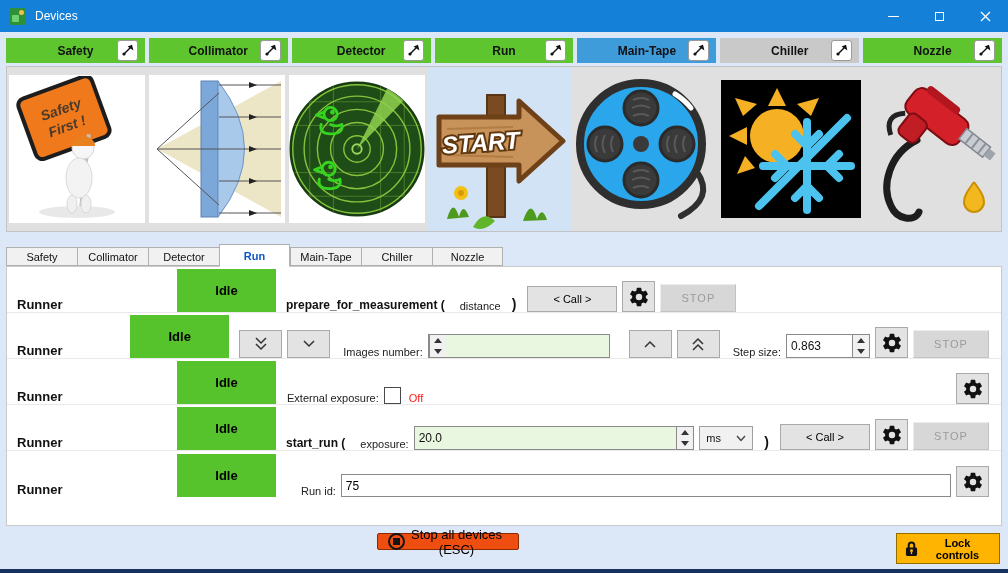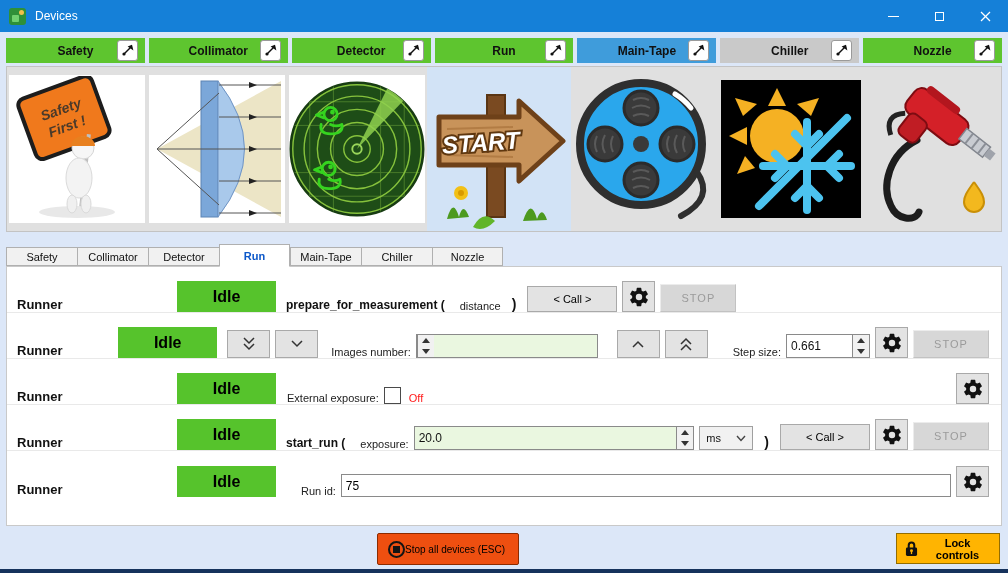--- a/index.html
+++ b/index.html
@@ -35,21 +35,21 @@
   .tabs { display:flex; align-items:flex-end; margin:12px 6px 0 6px; position:relative; z-index:3; }
   .tab { min-width:71px; text-align:center; height:19px; line-height:18px; font-size:11px; padding:0 4px; background:#f1f1f1; border:1px solid #b0b0b0; border-right:none; }
   .tab:last-child { border-right:1px solid #b0b0b0; }
   .tab.selected { height:23px; line-height:22px; background:#fff; font-weight:bold; color:#0b57c9; border:1px solid #b0b0b0; margin-bottom:-1px; border-bottom:1px solid #fff; }
 
   
   .panel { margin:0 6px; background:#fff; border:1px solid #c9c9c9; height:260px; position:relative; z-index:1; }
   .row { height:46px; display:flex; align-items:flex-end; gap:5px; padding:0 12px 0 10px; border-bottom:1px solid #e9e9e9; }
   .row:last-child { border-bottom:none; }
   .runner { width:155px; font-weight:bold; font-size:13px; }
-  .idle { width:99px; height:31px; background:#56c32c; border:none; display:flex; align-items:center; justify-content:center; font-weight:bold; font-size:16px; color:#000; flex:none; }
+  .idle { width:99px; height:43px; background:#56c32c; border:none; display:flex; align-items:center; justify-content:center; font-weight:bold; font-size:13px; color:#000; flex:none; }
   .fnname { font-weight:bold; font-size:12px; margin-left:5px; white-space:nowrap; }
   .lbl { font-size:11px; color:#222; white-space:nowrap; }
   .paren { font-weight:bold; font-size:14px; margin:0 6px; }
   .txtinput { height:23px; border:1px solid #8a8a8a; font-size:12px; padding:2px 4px; font-family:"Liberation Sans",sans-serif; background:#fff; }
   .grow { flex:1; }
   .callbtn { width:90px; height:26px; background:#e3e3e3; border:1px solid #a9a9a9; font-size:11px; display:flex; align-items:center; justify-content:center; flex:none; }
   .gearbtn { width:33px; height:31px; background:#e3e3e3; border:1px solid #a9a9a9; display:flex; align-items:center; justify-content:center; flex:none; }
   .stopbtn { width:76px; height:28px; background:#d7d7d7; border:1px solid #c2c2c2; border-top-color:#ececec; border-left-color:#ececec; color:#9b9b9b; font-weight:normal; font-size:11px; letter-spacing:1px; display:flex; align-items:center; justify-content:center; flex:none; }
   .chevbtn { width:43px; height:28px; background:#e3e3e3; border:1px solid #a9a9a9; display:flex; align-items:center; justify-content:center; flex:none; }
   .spin { height:24px; border:1px solid #8a8a8a; background:#fff; display:flex; flex:none; }
@@ -58,21 +58,21 @@
   .spin .arrows { width:17px; border-left:1px solid #8a8a8a; display:flex; flex-direction:column; background:#f1f1f1; }
   .spin .ar { flex:1; display:flex; align-items:center; justify-content:center; }
   .tri-up { width:0; height:0; border-left:4px solid transparent; border-right:4px solid transparent; border-bottom:5px solid #333; }
   .tri-dn { width:0; height:0; border-left:4px solid transparent; border-right:4px solid transparent; border-top:5px solid #333; }
   .checkbox { width:17px; height:17px; background:#fff; border:1px solid #4a4a4a; flex:none; }
   .offtxt { color:#ff1a1a; font-size:11px; margin-left:3px; }
   .select { width:54px; height:24px; background:#f1f1f1; border:1px solid #a0a0a0; display:flex; align-items:center; justify-content:space-between; padding:0 6px; font-size:11px; flex:none; }
   .pushright { margin-left:auto; }
 
   
-  .stopall { position:absolute; left:377px; top:533px; width:142px; height:32px; background:#ee4f10; border:1px solid #8c2b00; border-radius:2px; display:flex; align-items:center; font-size:10px; padding:0 10px; }
+  .stopall { position:absolute; left:377px; top:533px; width:142px; height:17px; background:#ee4f10; border:1px solid #8c2b00; border-radius:2px; display:flex; align-items:center; font-size:13px; padding:0 10px; }
   .rec { width:17px; height:17px; border:2px solid #141414; border-radius:50%; display:flex; align-items:center; justify-content:center; flex:none; }
   .rec::after { content:""; width:7px; height:7px; background:#141414; }
   .lockbtn { position:absolute; right:8px; top:533px; width:104px; height:31px; background:#ffb401; border:1px solid #946d00; display:flex; align-items:center; gap:6px; font-weight:bold; font-size:11px; padding:0 8px; }
   .sliver { position:absolute; left:0; right:0; bottom:0; height:4px; background:#16325c; }
 </style>
 </head>
 <body>
 
 <div class="titlebar">
   <div class="app-icon"></div>
@@ -382,23 +382,23 @@
       <svg width="16" height="16" viewBox="0 0 16 16">
           <polyline points="3,11 8,6 13,11" fill="none" stroke="#333" stroke-width="1.5"></polyline>
         </svg>
     </button>
     <button class="chevbtn">
       <svg width="16" height="16" viewBox="0 0 16 16">
           <polyline points="3,8 8,3 13,8" fill="none" stroke="#333" stroke-width="1.5"></polyline>
           <polyline points="3,14 8,9 13,14" fill="none" stroke="#333" stroke-width="1.5"></polyline>
         </svg>
     </button>
-    <span class="lbl" style="margin-left:20px;">Step size:</span>
+    <span class="lbl" style="margin-left:8px;">Step size:</span>
     <div class="spin" style="width:84px;">
-      <div class="val">0.661</div>
+      <div class="val">0.863</div>
       <div class="arrows">
           <div class="ar">
             <span class="tri-up"></span>
           </div>
           <div class="ar">
             <span class="tri-dn"></span>
           </div>
         </div>
     </div>
     <button class="gearbtn">

